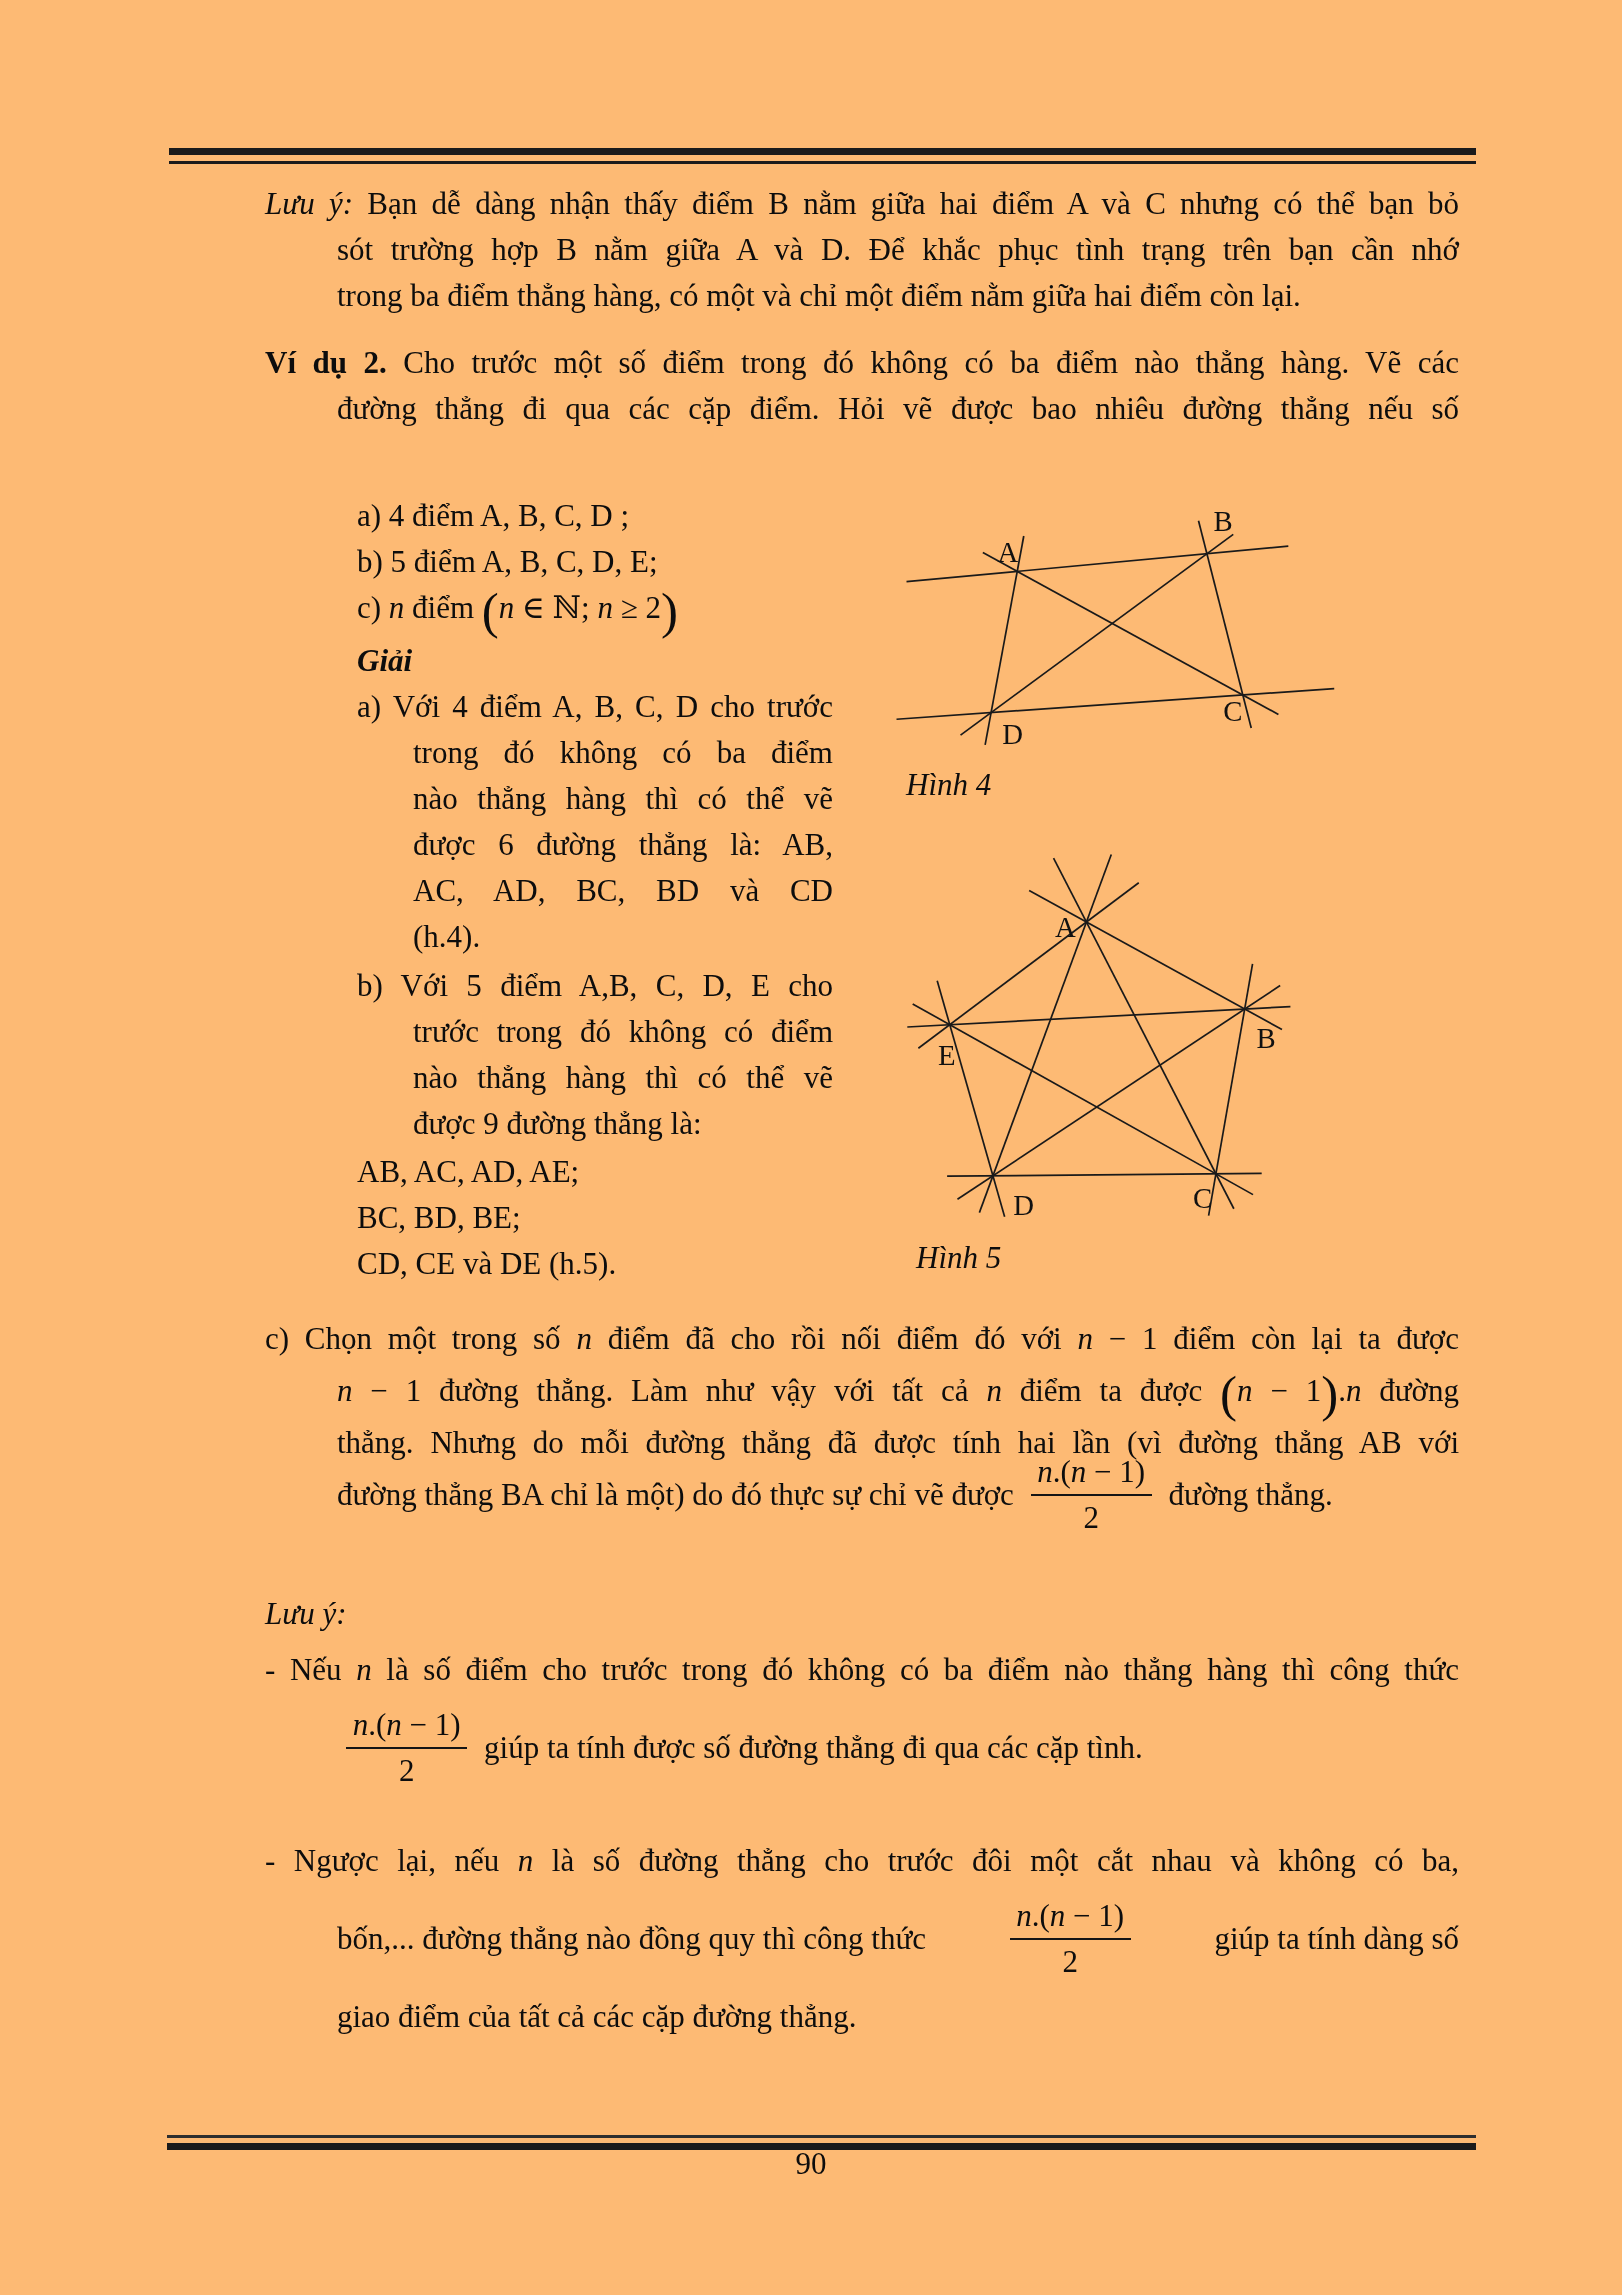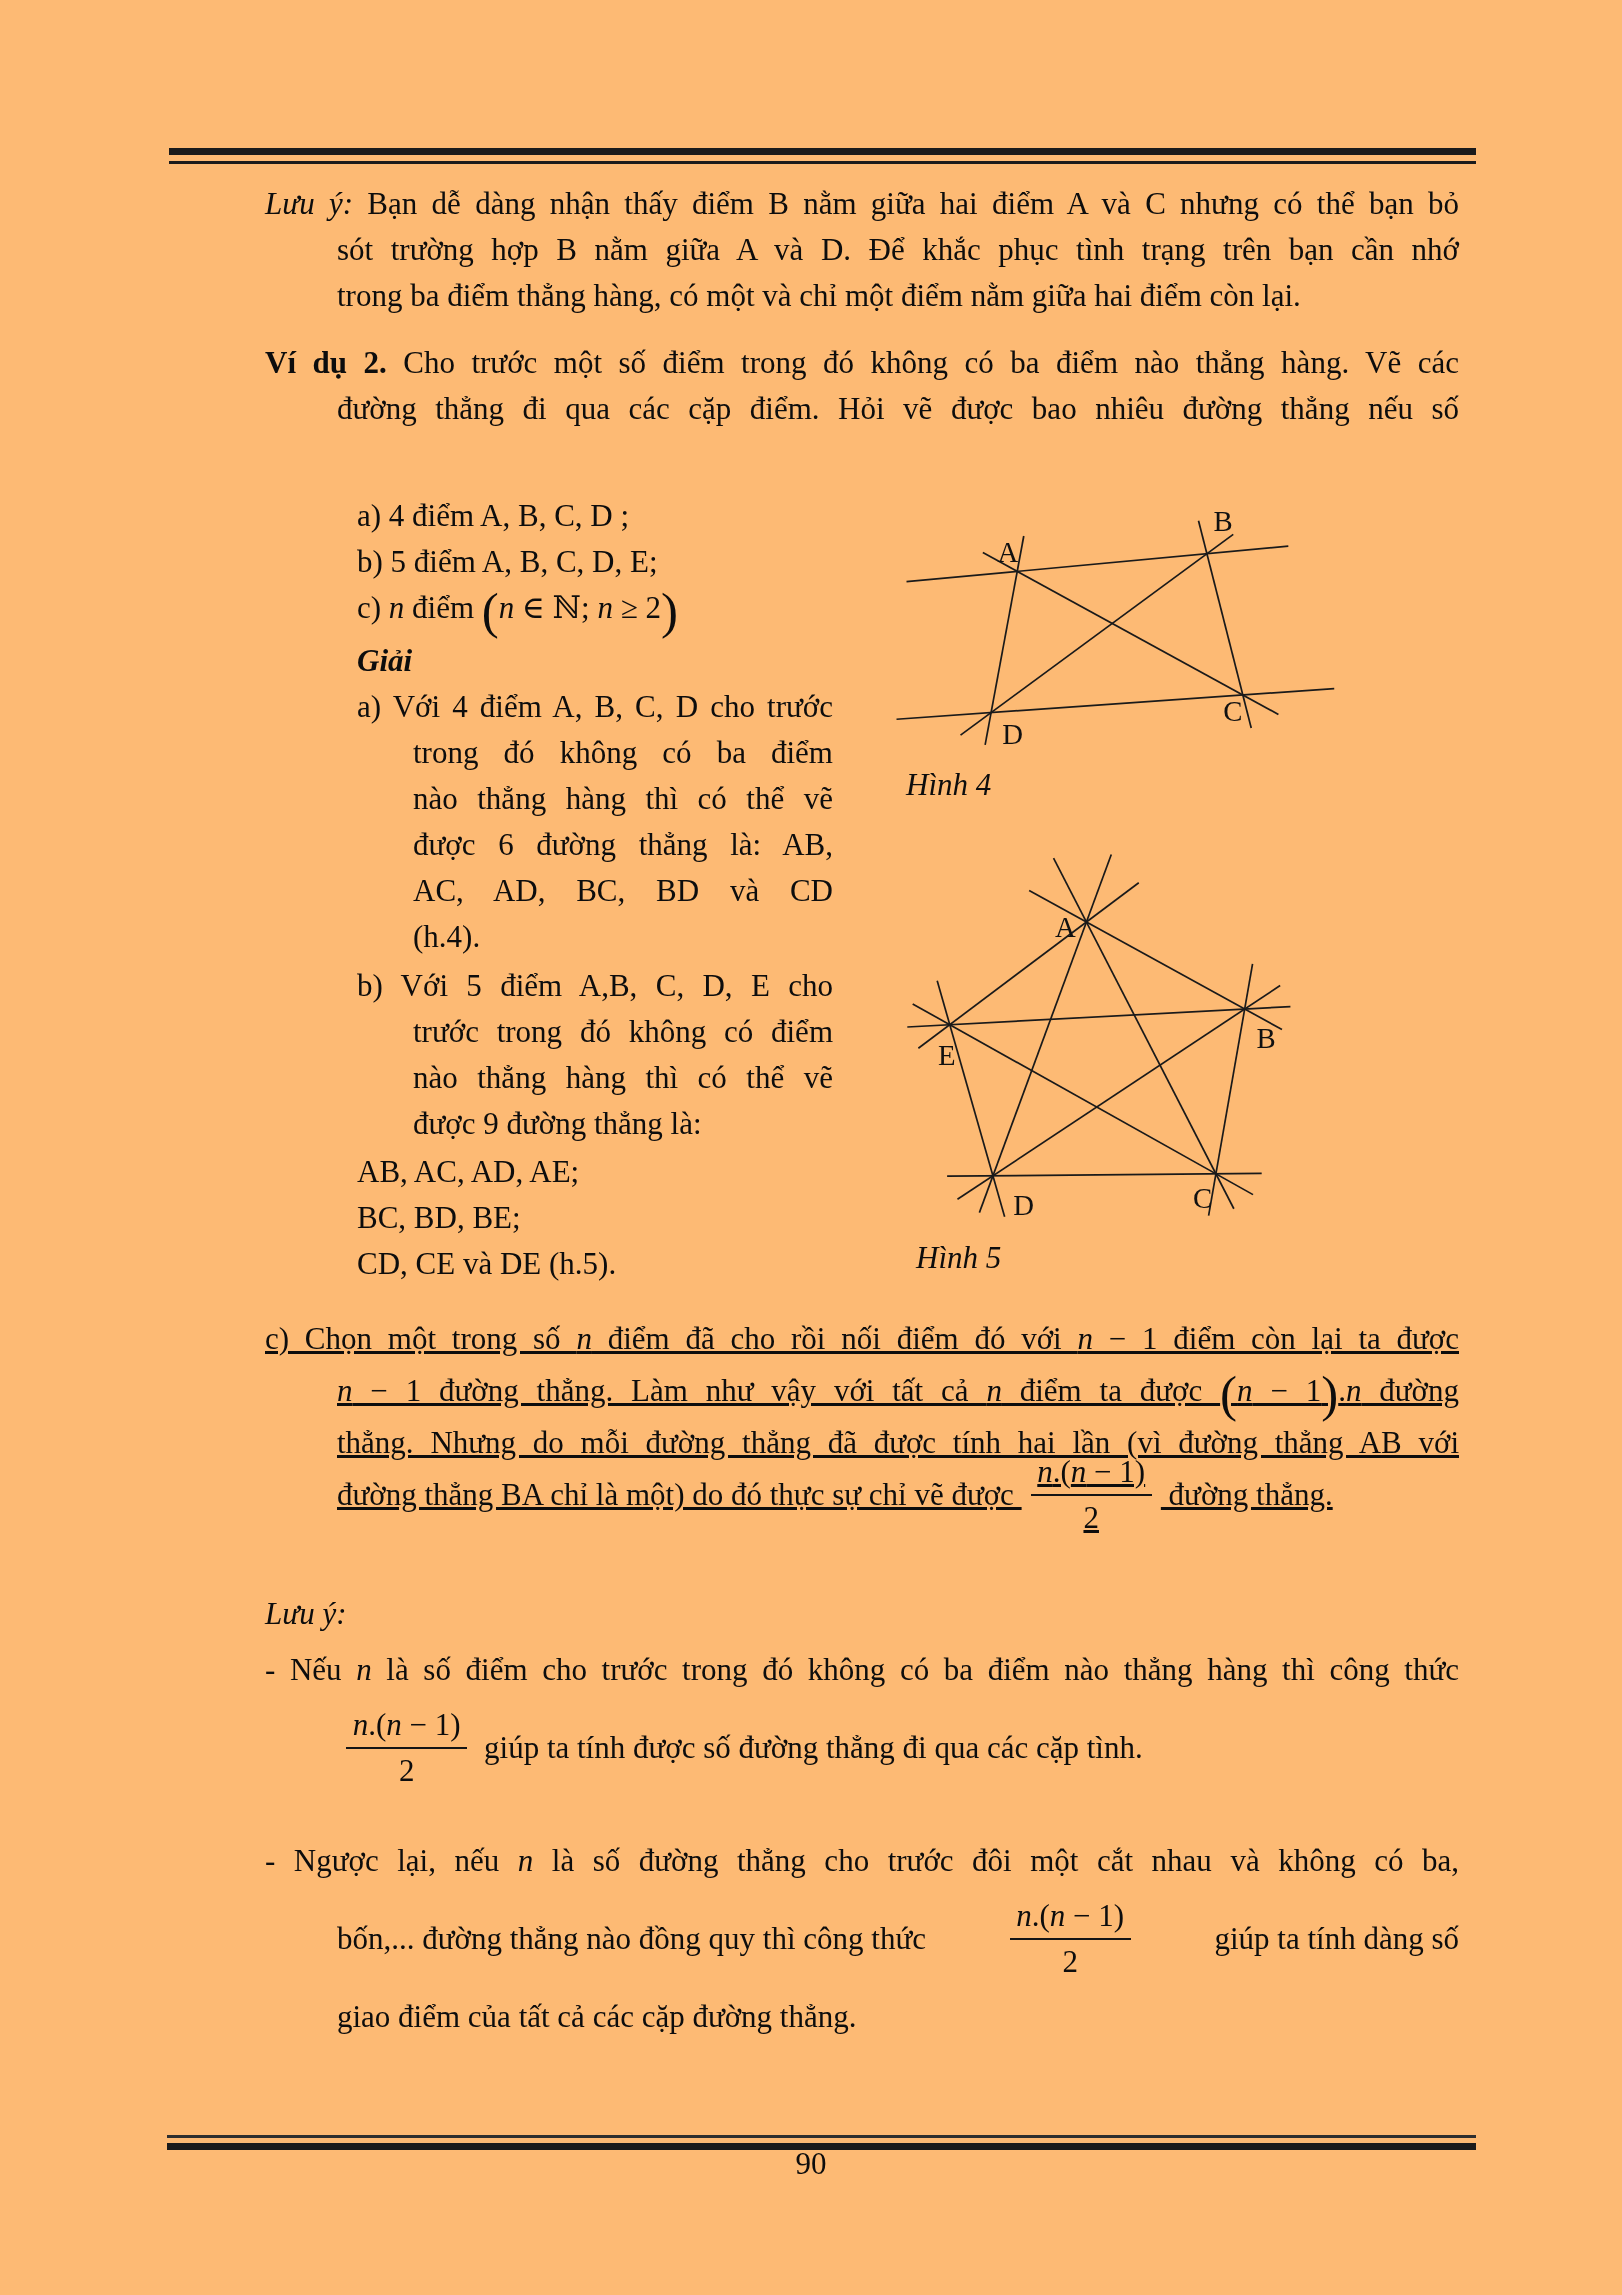--- a/index.html
+++ b/index.html
@@ -5,21 +5,21 @@
   html,body{margin:0;padding:0;background:#ffffff;}
   .page{position:relative;width:1622px;height:2295px;background:#fdba74;overflow:hidden;
         font-family:"Liberation Serif","DejaVu Serif",serif;font-size:31px;color:#0d0d0d;}
   .rule{position:absolute;}
   .rule-top{left:169px;top:148px;width:1307px;height:5.9px;
             border-top:7.2px solid #1b1b1b;border-bottom:3.3px solid #1b1b1b;}
   .rule-bottom{left:167px;top:2135px;width:1309px;height:5.2px;
             border-top:3.3px solid #2e2e2e;border-bottom:7.2px solid #1b1b1b;}
   .blk{position:absolute;}
   .line{line-height:46px;height:46px;}
-  .b-parc .line{line-height:52px;height:52px;text-decoration:underline;}
+  .b-parc .line{line-height:52px;height:52px;}
   .just{text-align:justify;text-align-last:justify;}
   .ind{padding-left:72px;}
   .ind2{padding-left:56px;}
   .fx{display:flex;align-items:center;height:110px;text-align:center;}
   .fxj{justify-content:space-between;gap:25px;}
   .fx > span{white-space:pre;}
   .it{font-style:italic;}
   .bd{font-weight:bold;}
   .bi{font-weight:bold;font-style:italic;}
   .bigp{font-size:51px;line-height:0;vertical-align:-9.8px;}

